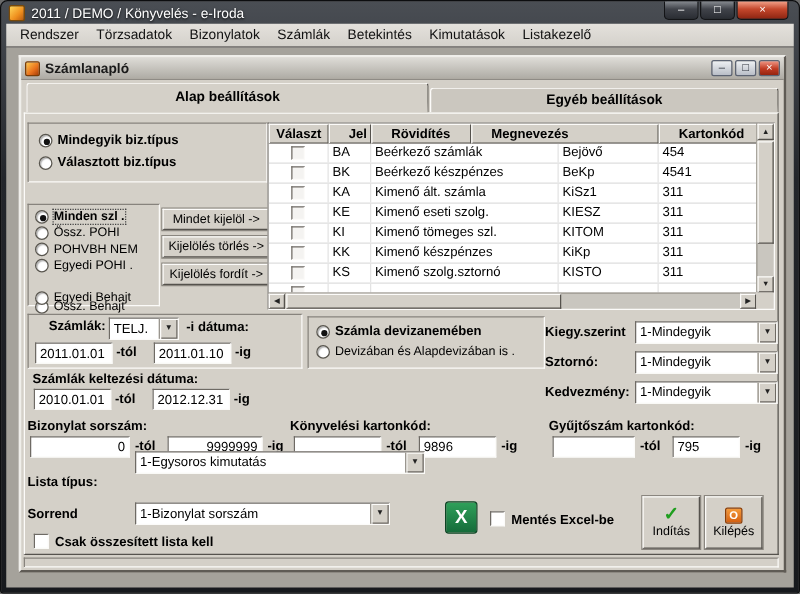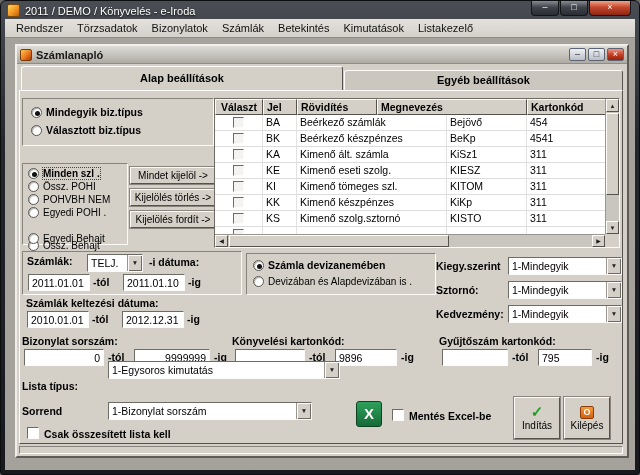--- a/index.html
+++ b/index.html
@@ -45,21 +45,21 @@
   .tf{position:absolute;height:17px;background:#fff;border:1px solid;border-color:#6e6a64 #fcfbf9 #fcfbf9 #6e6a64;font-family:"Liberation Sans",sans-serif;font-size:10.5px;padding:0 3px;color:#000;outline:none;}
   .tf.num{text-align:right;}
   .dd{position:absolute;height:18px;background:#fff;border:1px solid;border-color:#6e6a64 #fcfbf9 #fcfbf9 #6e6a64;font-size:10.5px;}
   .dd .val{position:absolute;left:3px;top:2px;white-space:nowrap;}
   .dd .dda{position:absolute;right:0;top:0;bottom:0;width:15px;background:#d4d0c8;border-left:1px solid #9a968f;box-shadow:inset 1px 1px 0 #fcfbf9, inset -1px -1px 0 #6e6a64;font-size:6.5px;text-align:center;line-height:16px;color:#222;}
   .cbx{position:absolute;width:12px;height:12px;background:#fff;border:1px solid;border-color:#6e6a64 #fcfbf9 #fcfbf9 #6e6a64;}
   .sfx{position:absolute;font-size:10.5px;font-weight:bold;white-space:nowrap;}
   
   .grid{position:absolute;left:194px;top:7px;width:406px;height:150px;background:#fff;border:1px solid;border-color:#6e6a64 #fcfbf9 #fcfbf9 #6e6a64;}
   .ghead{position:absolute;left:0;top:0;width:390px;height:16px;display:flex;}
-  .gh{background:#d4d0c8;border:1px solid;border-color:#fcfbf9 #55524d #55524d #fcfbf9;font-size:10.5px;font-weight:bold;padding:1px 3px;white-space:nowrap;overflow:hidden;flex:none;}
+  .gh{background:#d4d0c8;border:1px solid;border-color:#fcfbf9 #55524d #55524d #fcfbf9;font-size:10.5px;font-weight:bold;padding:1px 15px;white-space:nowrap;overflow:hidden;flex:none;}
   .gbody{position:absolute;left:0;top:16px;width:390px;height:119px;overflow:hidden;background:#fff;}
   .grow{display:flex;height:16px;border-bottom:1px solid #dedede;}
   .gc{font-size:10.5px;padding:1px 3px;border-right:1px solid #e3e3e3;white-space:nowrap;overflow:hidden;flex:none;color:#000;}
   .w1{width:48px;display:flex;align-items:center;justify-content:center;padding:0;}
   .w2{width:34px;}.w3{width:150px;}.w4{width:80px;}.w5{width:78px;border-right:none;}
   .rowcb{width:11px;height:11px;background:#f4f3f1;border:1px solid;border-color:#6e6a64 #fcfbf9 #fcfbf9 #6e6a64;}
   .vscroll{position:absolute;right:0;top:0;width:14px;height:135px;background:#c9c6bf;border-left:1px solid #9a968f;}
   .hscroll{position:absolute;left:0;bottom:0;width:390px;height:13px;background:#c9c6bf;border-top:1px solid #9a968f;}
   .sbtn{position:absolute;background:#d4d0c8;border:1px solid;border-color:#fcfbf9 #55524d #55524d #fcfbf9;font-size:6px;text-align:center;color:#222;}
   .thumb{position:absolute;background:#d4d0c8;border:1px solid;border-color:#fcfbf9 #55524d #55524d #fcfbf9;}
@@ -246,21 +246,21 @@
             </div>
             <div class="hscroll">
               <div class="sbtn" style="left:0;top:0;width:13px;height:12px;line-height:11px;">◀</div>
               <div class="thumb" style="left:14px;top:0;width:220px;height:12px;"></div>
               <div class="sbtn" style="right:0;top:0;width:13px;height:12px;line-height:11px;">▶</div>
             </div>
             <div class="corner"></div>
           </div>
 
           <div class="frame" style="left:2px;top:160px;width:220px;height:44px;">
-            <span class="bl" style="left:4px;top:3px;">Számlák:</span>
+            <span class="bl" style="left:16px;top:3px;">Számlák:</span>
             <div class="dd" style="left:64px;top:2px;width:56px;">
               <span class="val">TELJ.</span>
               <span class="dda">▼</span>
             </div>
             <span class="bl" style="left:126px;top:4px;">-i dátuma:</span>
             <input class="tf" style="left: 5px; top: 22px; width: 62px;" value="2011.01.01">
             <span class="sfx" style="left:70px;top:24px;">-tól</span>
             <input class="tf" style="left: 100px; top: 22px; width: 62px;" value="2011.01.10">
             <span class="sfx" style="left:165px;top:24px;">-ig</span>
           </div>

